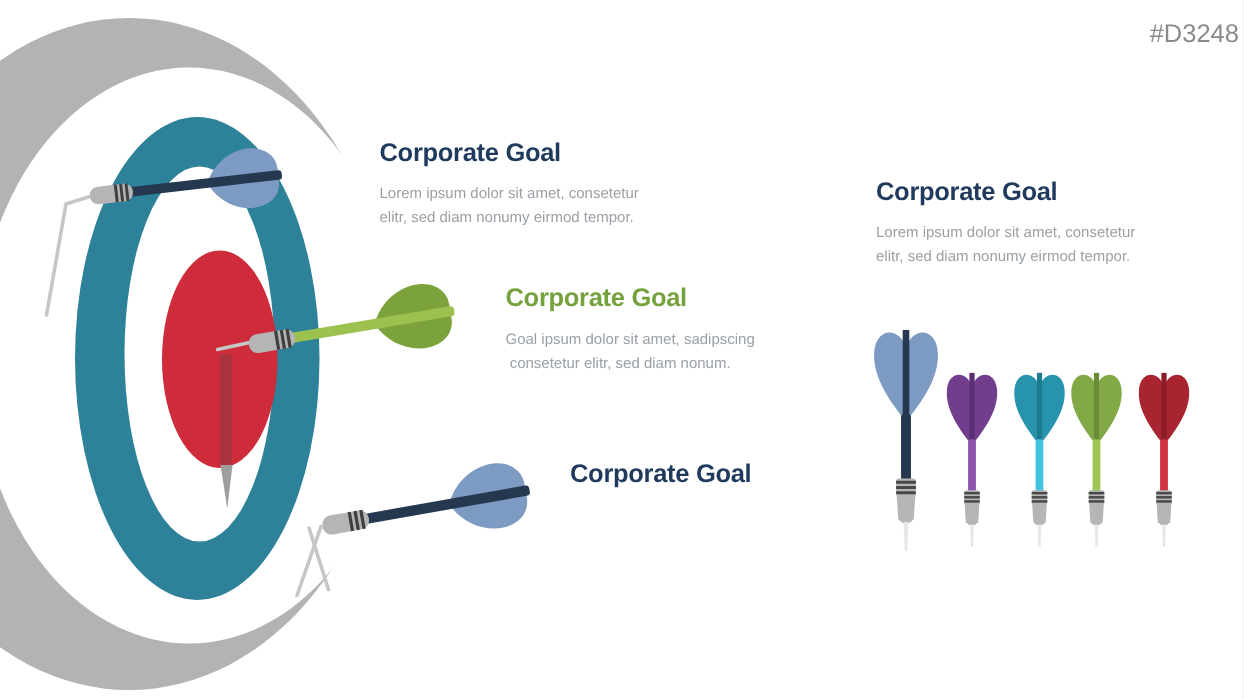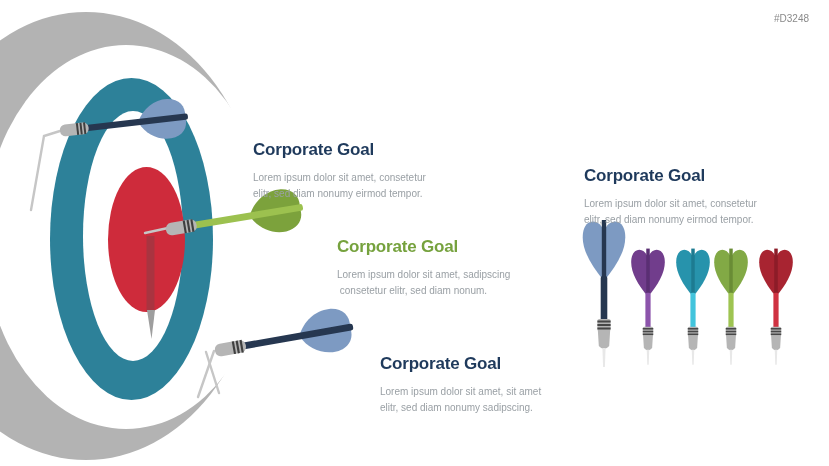--- a/index.html
+++ b/index.html
@@ -23,37 +23,37 @@
   .hshaft {fill:var(--shaft);}
   .hbarrel,.vbarrel{fill:#b5b5b5;}
   .hridge{fill:#3f3f3f;}
   .vridge{fill:#474747;}
   .vflight{fill:var(--flight);}
   .vcenter{fill:var(--center);}
   .vshaft {fill:var(--shaft);}
   .vneedle{fill:#e8e8e8;}
   .needle{stroke:#c6c6c6;stroke-width:2.4;fill:none;stroke-linecap:round;}
   
-  .goal{position:absolute;width:215px;margin-top:48px;}
+  .goal{position:absolute;width:215px;}
   .goal h3{
     margin:0;font-size:17px;line-height:1.2;font-weight:bold;
     color:#1f3a5c;letter-spacing:-0.2px;
   }
   .goal p{
     margin:10px 0 0 0;font-size:10px;line-height:1.6;color:#9aa0a5;
     white-space:pre-wrap;
   }
   .goal-1{left:253px;top:92px;}
   .goal-2{left:337px;top:189px;}
   .goal-3{left:380px;top:306px;}
   .goal-4{left:584px;top:118px;}
   
   .slide-id{
-    position:absolute;top:13px;right:20px;
-    font-size:10px;color:#8a8a8a;
+    position:absolute;top:13px;right:3px;
+    font-size:17px;color:#8a8a8a;
   }
 </style>
 </head>
 <body>
 
 <div class="slide">
 
   <div>
     <div class="ring ring-gray"></div>
     <div class="ring ring-white1"></div>
@@ -109,28 +109,26 @@
   </svg>
 
   <div class="goal goal-1">
     <h3 style="color: rgb(31, 58, 92);">Corporate Goal</h3>
     <p>Lorem ipsum dolor sit amet, consetetur
 elitr, sed diam nonumy eirmod tempor.</p>
   </div>
 
   <div class="goal goal-2">
     <h3 style="color: rgb(118, 162, 62);">Corporate Goal</h3>
-    <p>Lorem ipsum dolor sit amet, sadipscing
+    <p>Goal ipsum dolor sit amet, sadipscing
  consetetur elitr, sed diam nonum.</p>
   </div>
 
   <div class="goal goal-3">
     <h3 style="color: rgb(31, 58, 92);">Corporate Goal</h3>
-    <p>Lorem ipsum dolor sit amet, sit amet
-elitr, sed diam nonumy sadipscing.</p>
   </div>
 
   <div class="goal goal-4">
     <h3 style="color: rgb(31, 58, 92);">Corporate Goal</h3>
     <p>Lorem ipsum dolor sit amet, consetetur
 elitr, sed diam nonumy eirmod tempor.</p>
   </div>
 
   <div class="slide-id">#D3248</div>
 

